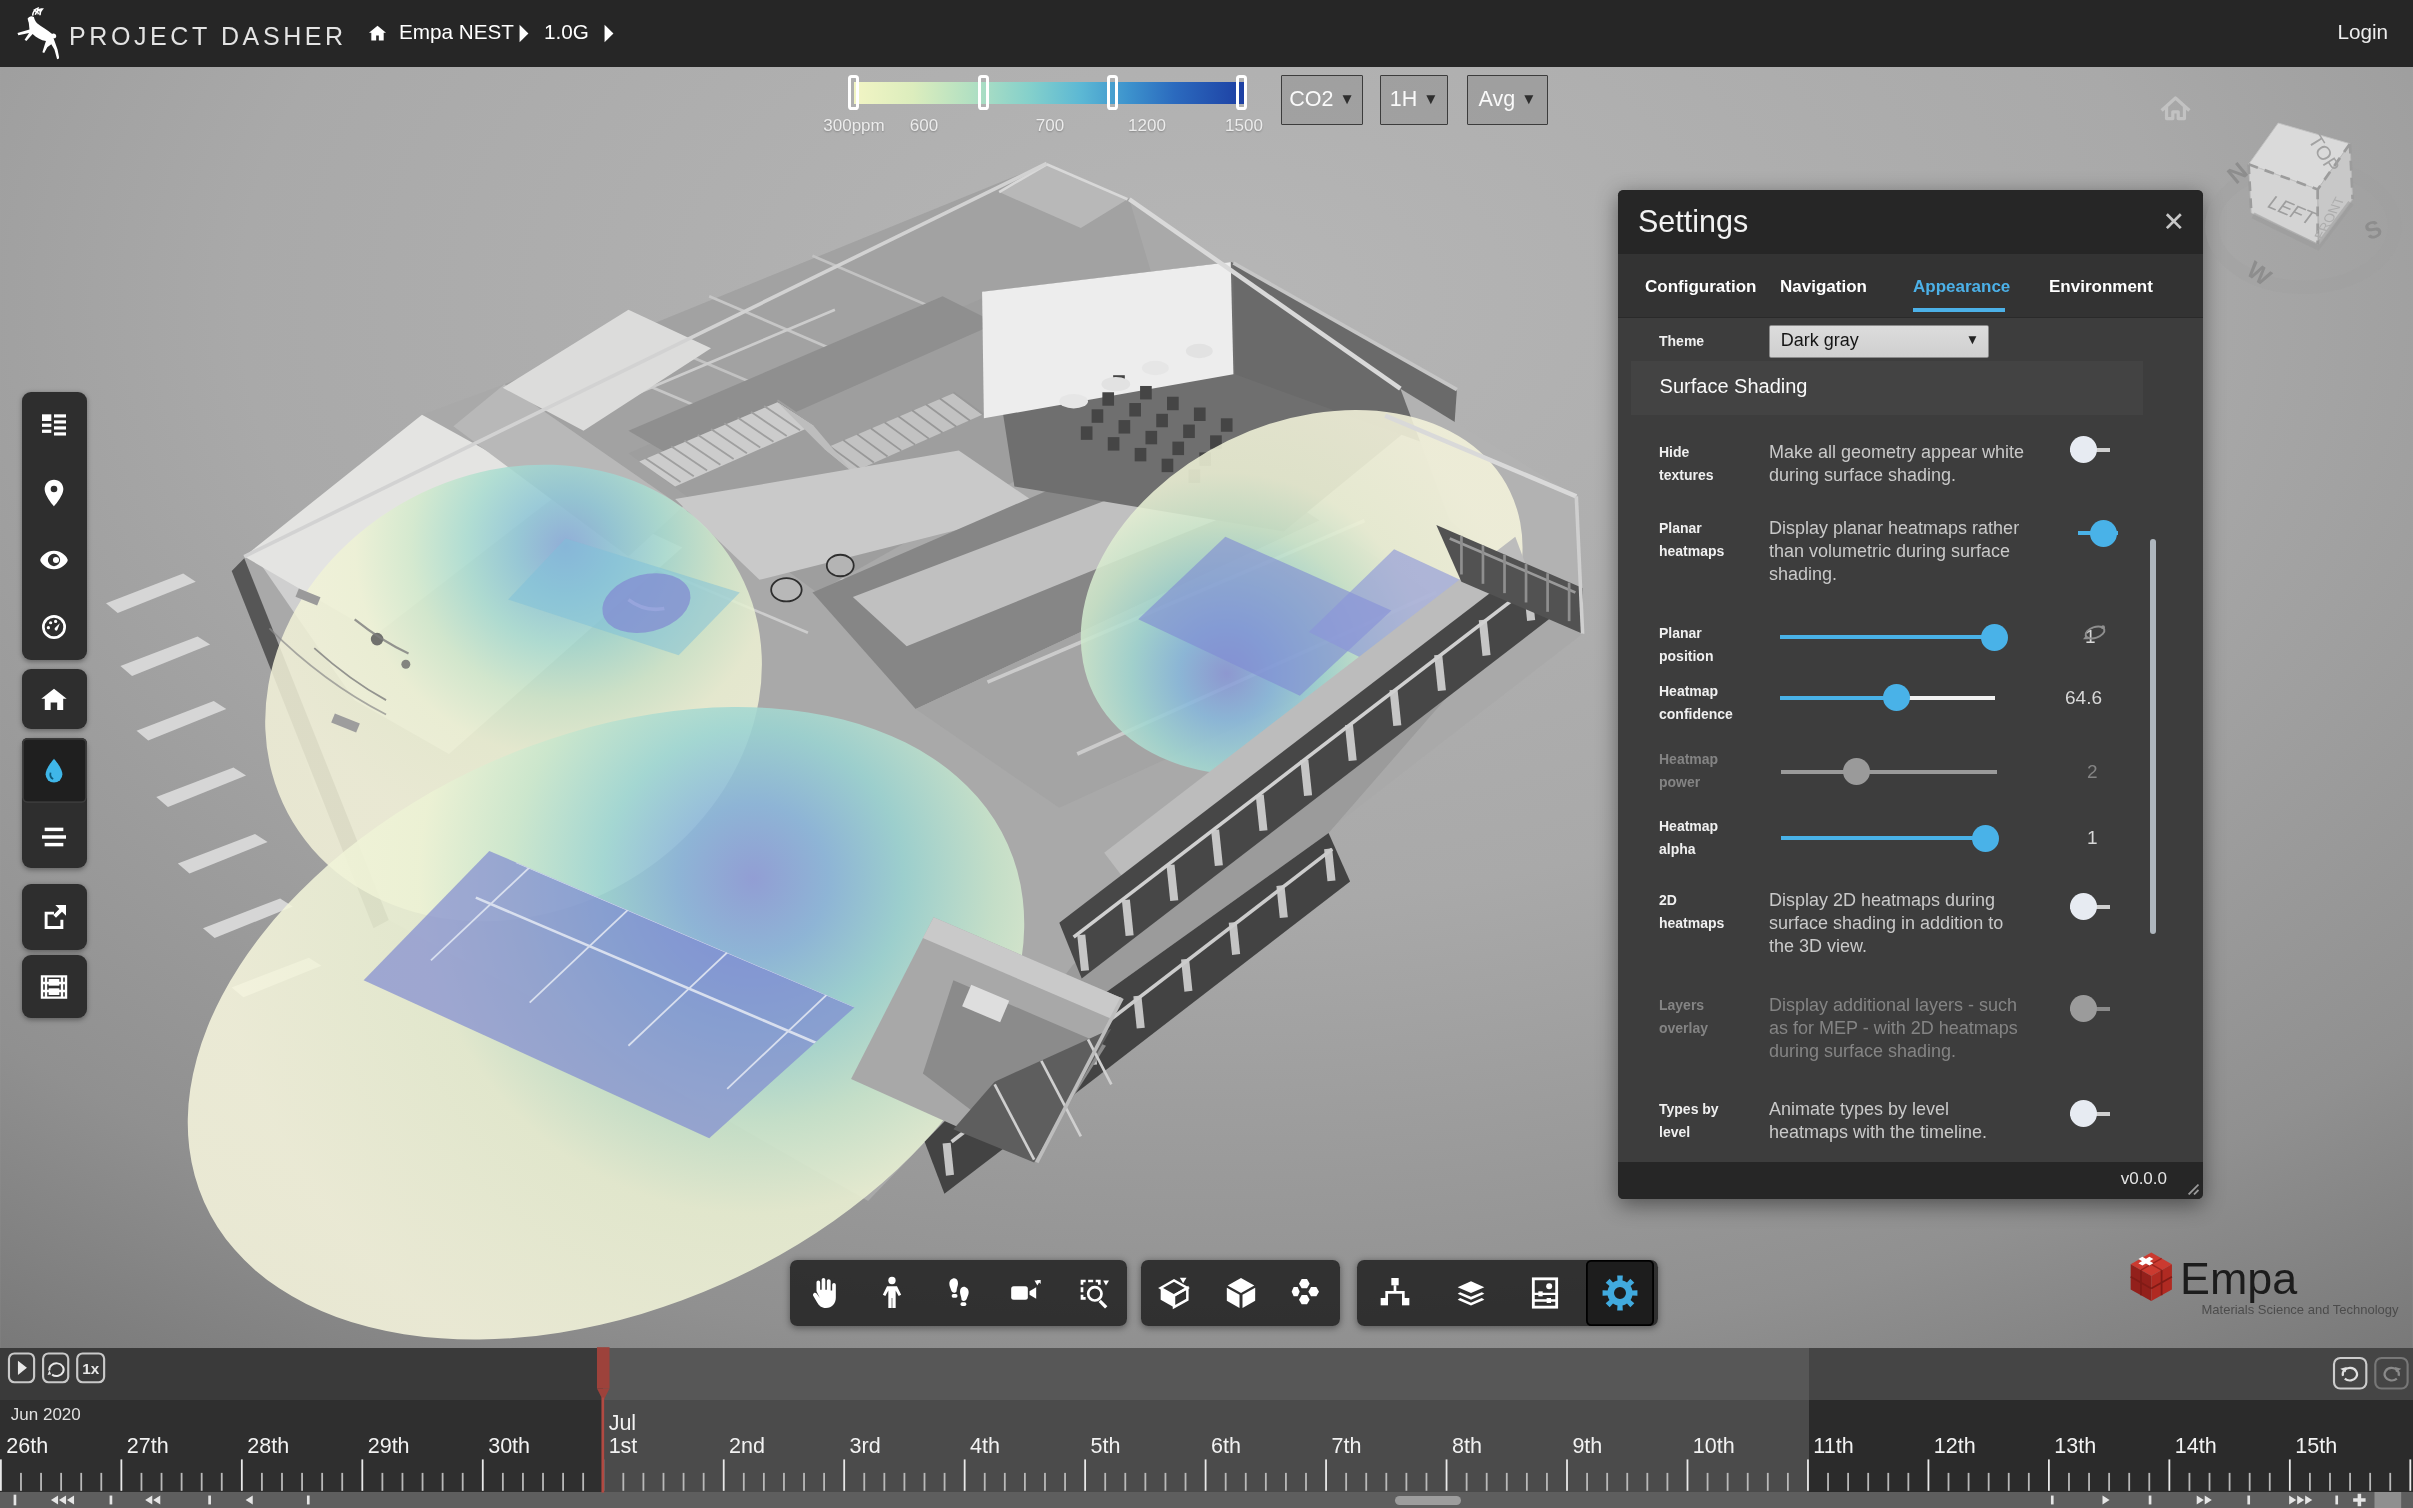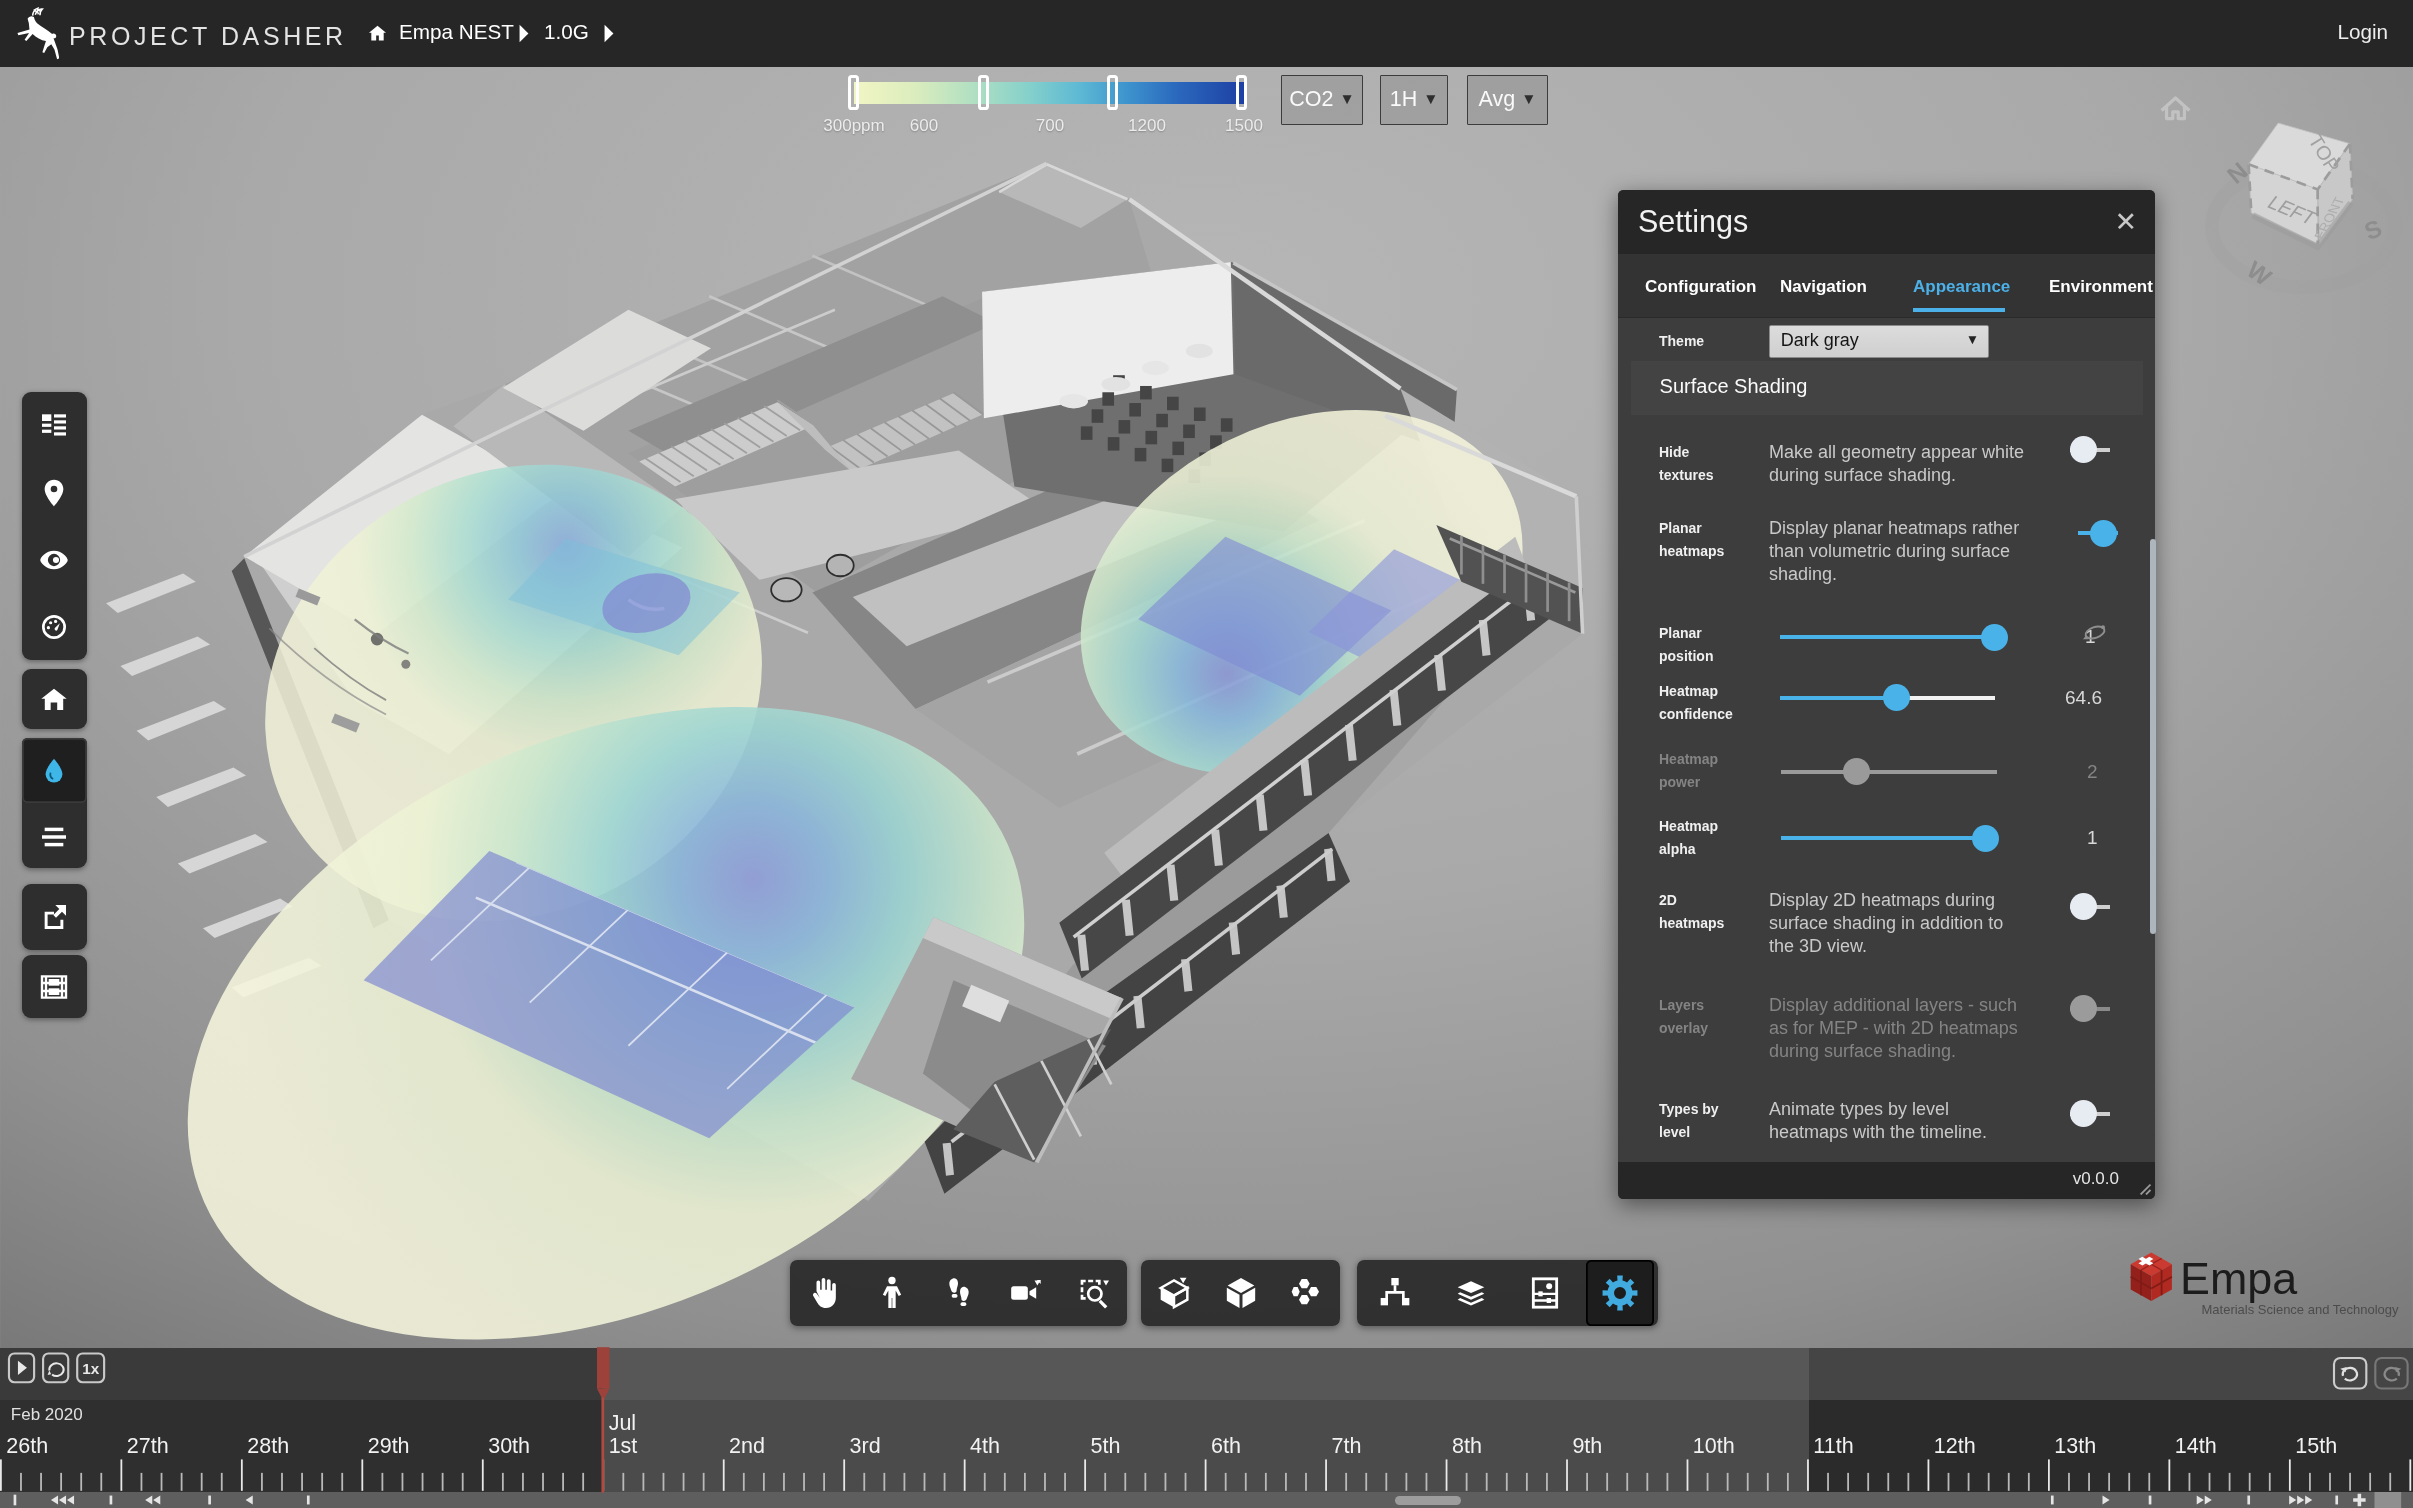--- a/index.html
+++ b/index.html
@@ -20,21 +20,21 @@
     color:#fafafa;font-size:21.5px;text-align:center;line-height:45px;}
   .topbtn .car{color:#2e2e2e;font-size:15.3px;vertical-align:1.8px;}
   
   .ltool{left:21.5px;width:65px;background:#2e2e2e;border-radius:9px;box-shadow:0 1.8px 5.4px rgba(0,0,0,.35);}
   .licon{position:absolute;left:0;width:65px;display:flex;align-items:center;justify-content:center;}
   
   .btool{top:1260px;height:66px;background:rgba(40,40,40,.92);border-radius:7.2px;box-shadow:0 1.8px 7.2px rgba(0,0,0,.4);}
   .bicon{position:absolute;top:0;height:66px;display:flex;align-items:center;justify-content:center;}
   
   #panel{left:1618px;top:190px;width:537px;height:1009px;background:#3d3d3d;border-radius:5.4px;
-     box-shadow:0 5.4px 21.5px rgba(0,0,0,.45);}
+     box-shadow:0 5.4px 21.5px rgba(0,0,0,.45);padding-left:48px;}
   #phead{left:0;top:0;width:100%;height:64px;background:#262626;border-radius:5.4px 5.4px 0 0;}
   #ptitle{left:20px;top:14.4px;font-size:30.5px;color:#f2f2f2;}
   #pclose{right:18px;top:16px;font-size:27px;color:#c8c8c8;}
   #ptabs{left:0;top:64px;width:100%;height:63px;background:#333333;border-bottom:1.8px solid #2a2a2a;}
   .ptab{position:absolute;top:23px;font-size:17px;font-weight:bold;color:#fff;}
   #tactive{color:#4cb1e8;}
   #tunder{left:295px;top:54px;width:92px;height:3.6px;background:#4cb1e8;position:absolute;}
   .plab{font-size:14px;color:#f0f0f0;font-weight:bold;line-height:23px;}
   .pdesc{font-size:18px;color:#c9c9c9;line-height:23px;}
   .dim{color:#848484 !important;}
@@ -542,21 +542,21 @@
       </div>
     </div>
 
   <div id="tl-top" class="abs">
       <div class="mid"></div>
       <div class="right"></div>
     </div>
   <div id="tl-date" class="abs">
       <div class="mid"></div>
       <div class="right"></div>
-      <div class="junlab">Feb 2020</div>
+      <div class="junlab">Jun 2020</div>
     </div>
   <div id="tl-scroll" class="abs">
       <div class="abs" style="left:1395px;top:3.6px;width:66px;height:9px;border-radius:4.5px;background:#9d9d9d;"></div>
       <svg class="abs" style="left:0;top:0" width="2413" height="16" viewBox="0 0 2688 18">
         <g fill="#e5e5e5">
           <rect x="2" y="3" width="3" height="12"></rect>
           <path d="M52 4l-8 5 8 5zM61 4l-8 5 8 5zM70 4l-8 5 8 5z"></path>
           <rect x="110" y="4" width="3" height="10"></rect>
           <path d="M158 4l-8 5 8 5zM167 4l-8 5 8 5z"></path>
           <rect x="221" y="4" width="3" height="10"></rect>

